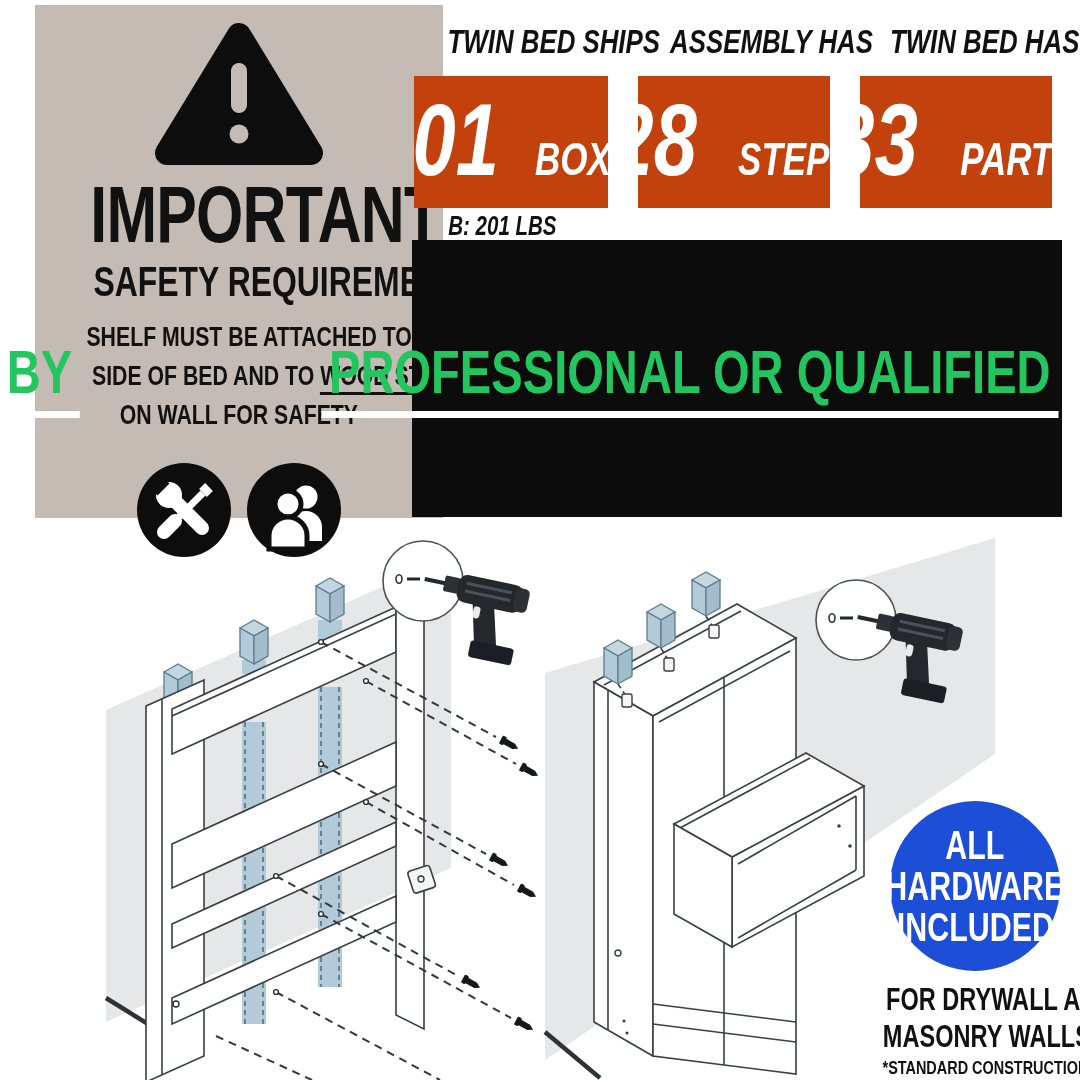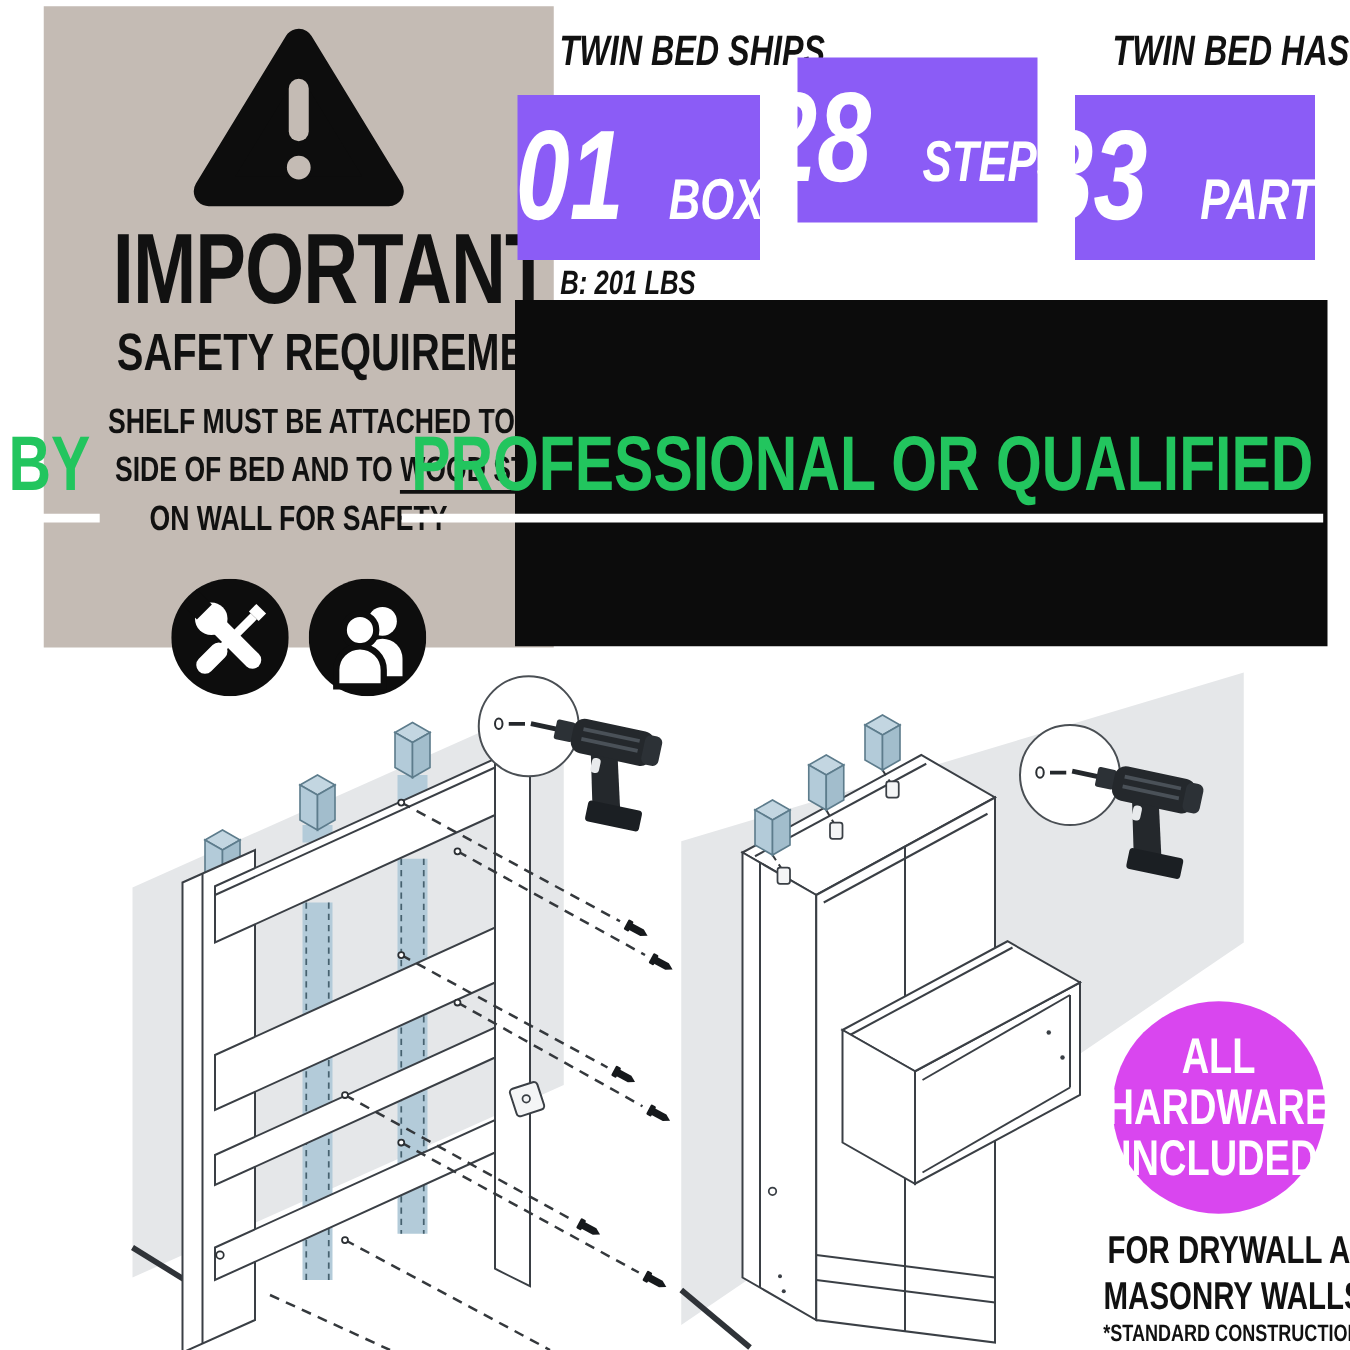--- a/index.html
+++ b/index.html
@@ -22,38 +22,38 @@
   .u-stud{border-bottom:3px solid #111;padding-bottom:1px;}
   .panel-icons{position:absolute;left:0;right:0;top:458px;display:flex;justify-content:center;gap:16px;}
   .icon-circle{width:94px;height:94px;}
 
   
   .stat-col{top:24px;text-align:center;font-style:italic;}
   .stat-col.c1{left:414px;width:194px;}
   .stat-col.c2{left:638px;width:192px;}
   .stat-col.c3{left:860px;width:192px;}
   .stat-label{font-size:34px;line-height:34px;height:30px;}
-  .stat-box{margin-top:22px;height:132px;background:#8b5cf6;color:#fff;
+  .stat-box{margin-top:22px;height:132px;background:#c2410c;color:#fff;
     display:flex;align-items:baseline;justify-content:center;}
   .stat-value{font-size:102px;line-height:128px;}
   .stat-unit{font-size:46px;margin-left:10px;}
   .stat-note{margin-top:6px;text-align:left;font-size:27px;line-height:25px;}
 
   
   .banner{left:412px;top:240px;width:650px;height:277px;background:#0c0c0c;color:#22c55e;
     display:flex;align-items:center;justify-content:center;gap:13px;}
   .banner-line{font-size:62px;line-height:64px;border-bottom:7px solid #fff;padding:0 10px 7px;}
 
   
   .illus{display:block;}
   .il-left{left:66px;top:524px;}
   .il-right{left:534px;top:524px;}
 
   
-  .hw-badge{left:890px;top:801px;width:170px;height:170px;border-radius:50%;background:#d946ef;color:#fff;
+  .hw-badge{left:890px;top:801px;width:170px;height:170px;border-radius:50%;background:#1d4ed8;color:#fff;
     display:flex;flex-direction:column;align-items:center;justify-content:center;text-align:center;}
   .hw-line{font-size:40px;line-height:41px;}
   .walls-note{left:850px;top:981px;width:245px;text-align:center;}
   .wn-line{font-size:31px;line-height:37px;}
   .wn-foot{font-size:19px;line-height:22px;margin-top:2px;}
 </style>
 </head>
 <body>
 
 <div class="abs safety-panel">
@@ -91,20 +91,21 @@
 
 <div class="abs stat-col c1">
   <div class="stat-label"><span class="cond oc">TWIN BED SHIPS</span></div>
   <div class="stat-box">
     <span class="stat-value cond oc">01</span>
     <span class="stat-unit cond oc">BOX</span>
   </div>
   <div class="stat-note"><span class="cond or">B: 201 LBS</span></div>
 </div>
 <div class="abs stat-col c2">
+  <div class="stat-label"><span class="cond oc">ASSEMBLY HAS</span></div>
   <div class="stat-box">
     <span class="stat-value cond oc">28</span>
     <span class="stat-unit cond oc">STEPS</span>
   </div>
 </div>
 <div class="abs stat-col c3">
   <div class="stat-label"><span class="cond oc">TWIN BED HAS</span></div>
   <div class="stat-box">
     <span class="stat-value cond oc">33</span>
     <span class="stat-unit cond oc">PARTS</span>

